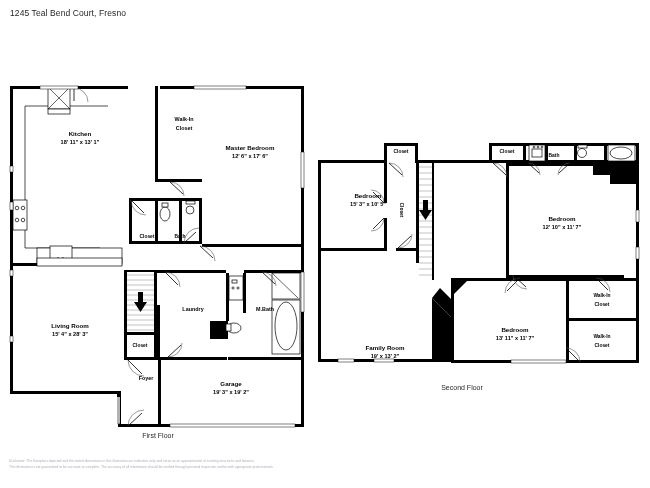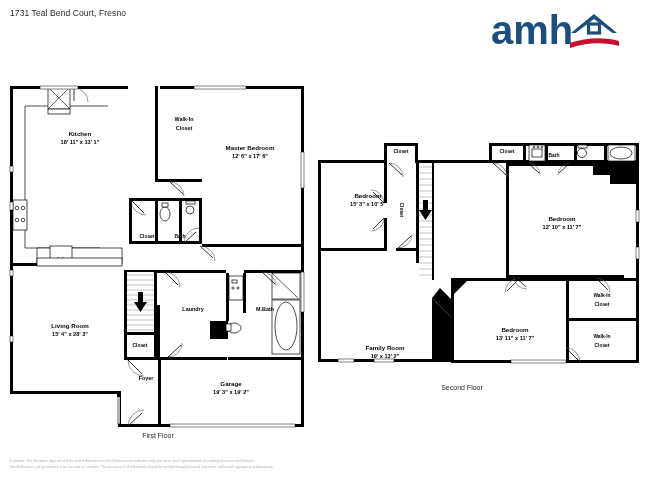--- a/index.html
+++ b/index.html
@@ -78,32 +78,22 @@
   .door-arc { stroke: #555555; fill: none; stroke-width: 0.6; }
   .door-leaf { stroke: #000000; fill: none; stroke-width: 0.8; }
   .stair-line { stroke: #9a9a9a; stroke-width: 0.6; }
   .win { fill: #ffffff; stroke: #000000; stroke-width: 0.5; }
 </style>
 </head>
 <body>
 
 <div id="page">
 
-  <div id="address-title">1731 Teal Bend Court, Fresno</div>
-
-  <div id="brand-logo">
-    <svg width="145" height="44" viewBox="0 0 145 44">
-      <text x="0" y="34" font-family="&quot;Liberation Sans&quot;, sans-serif" font-size="40" font-weight="bold" fill="#1b4e7d">amh</text>
-      <g>
-        <path d="M80 23 L103 4 L126 23 L121.5 23 L103 9 L84.5 23 Z" fill="#1b4e7d"></path>
-        <rect x="97.5" y="14" width="11" height="9" fill="none" stroke="#1b4e7d" stroke-width="3.2"></rect>
-      </g>
-      <path d="M79 33 C95 27, 115 27, 128 31 L128 36 C114 32, 95 32, 79 38 Z" fill="#c8102e"></path>
-    </svg>
-  </div>
+  <div id="address-title">1245 Teal Bend Court, Fresno</div>
+
 
   <div id="floorplan-canvas">
   <svg width="650" height="390" viewBox="0 0 650 390">
 
     <g>
 
       <g class="wall">
 
         <rect x="10" y="26" width="30" height="3"></rect>
         <rect x="78" y="26" width="40" height="3"></rect>

